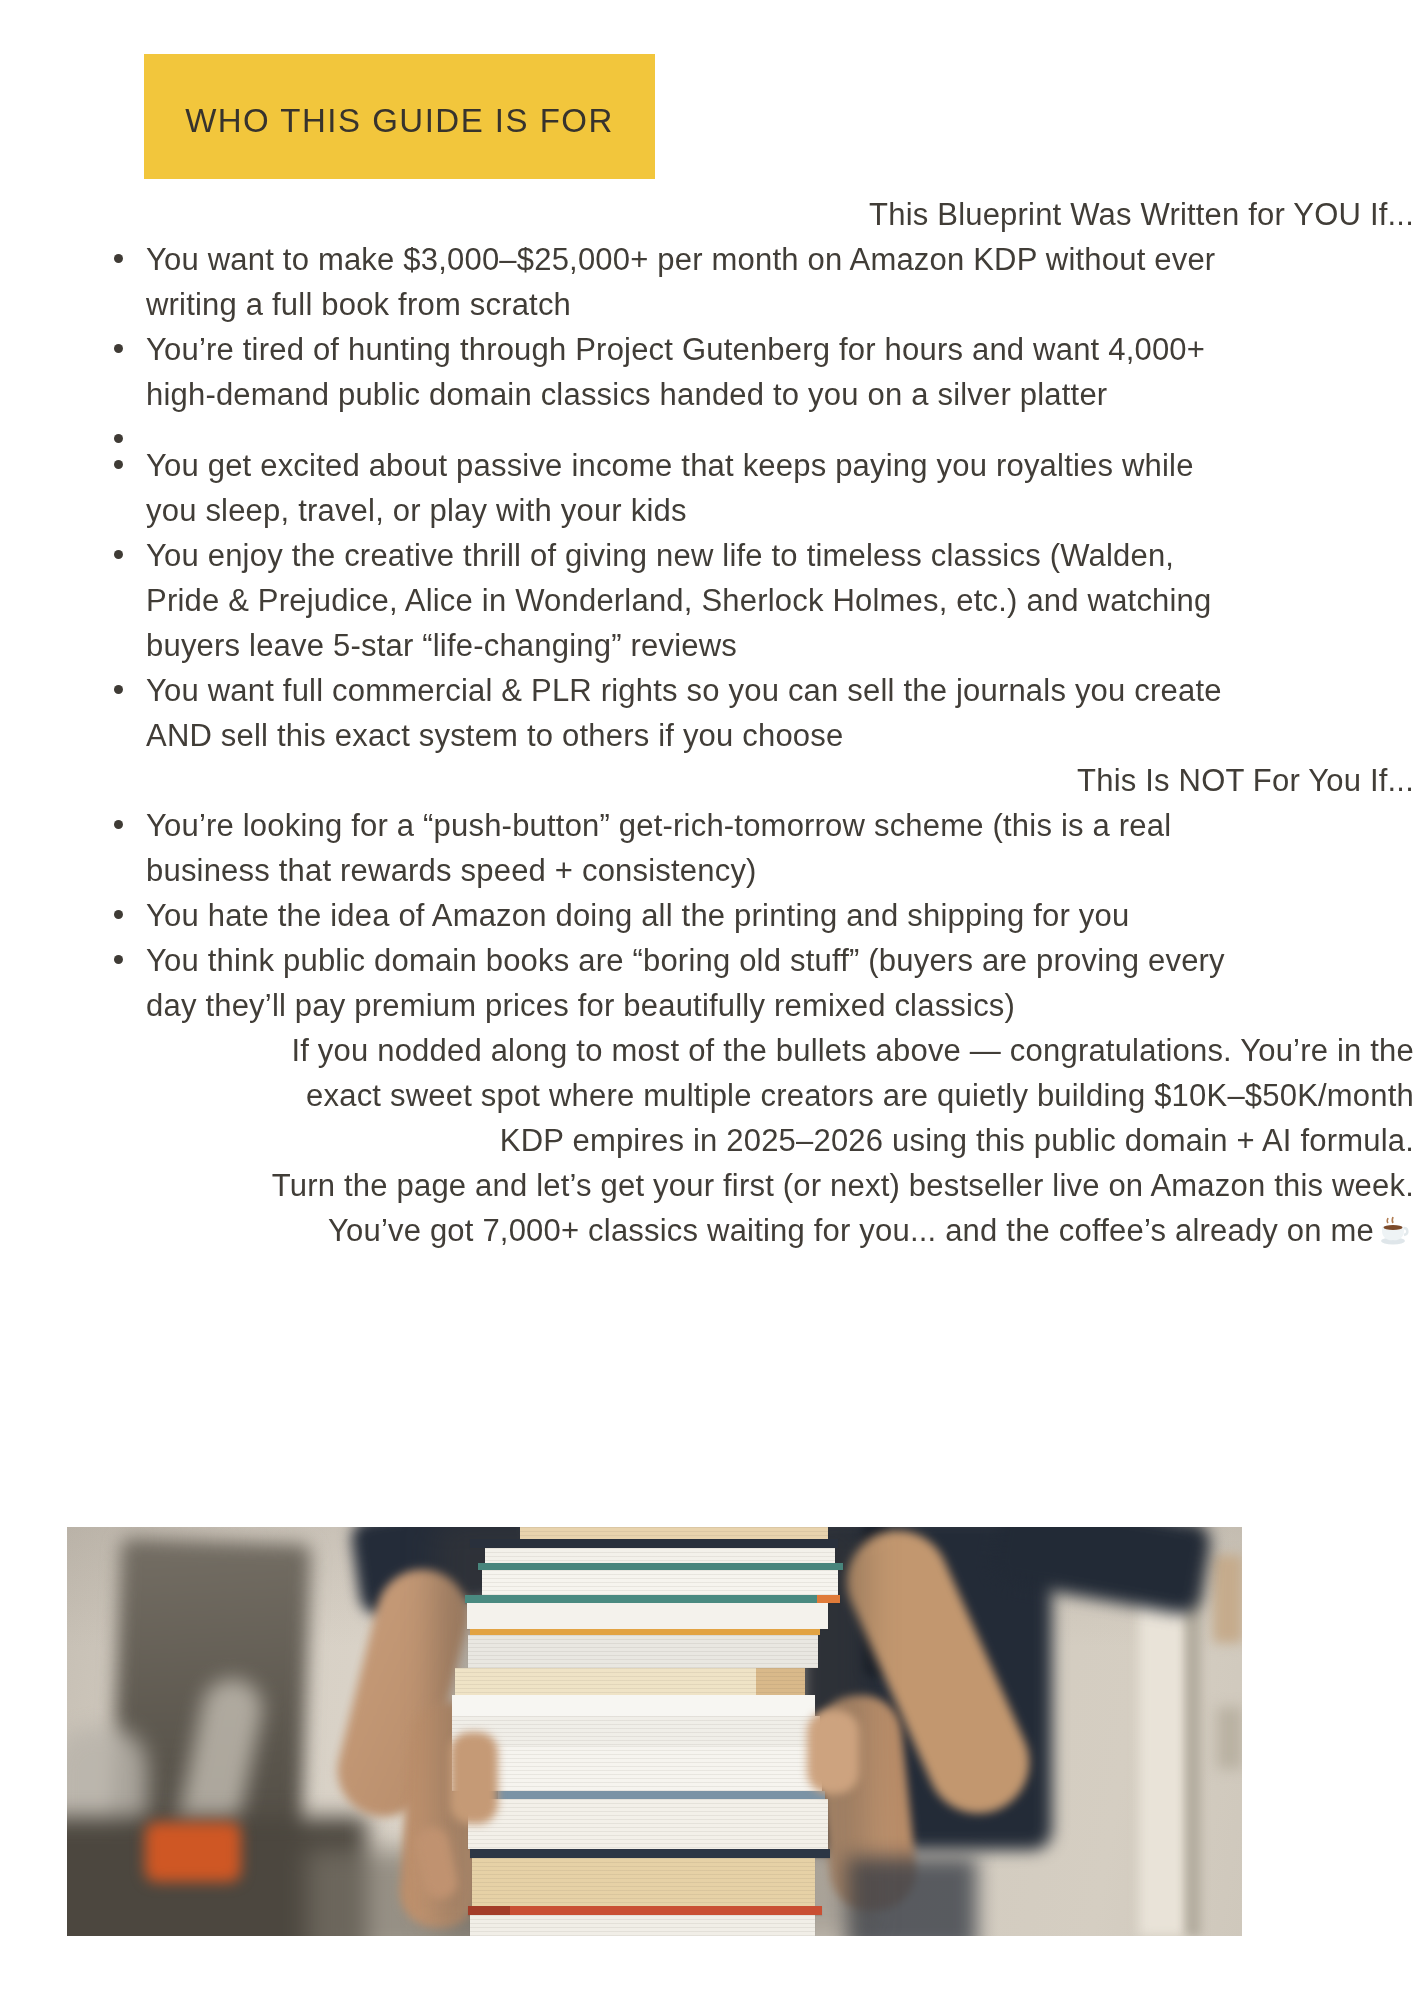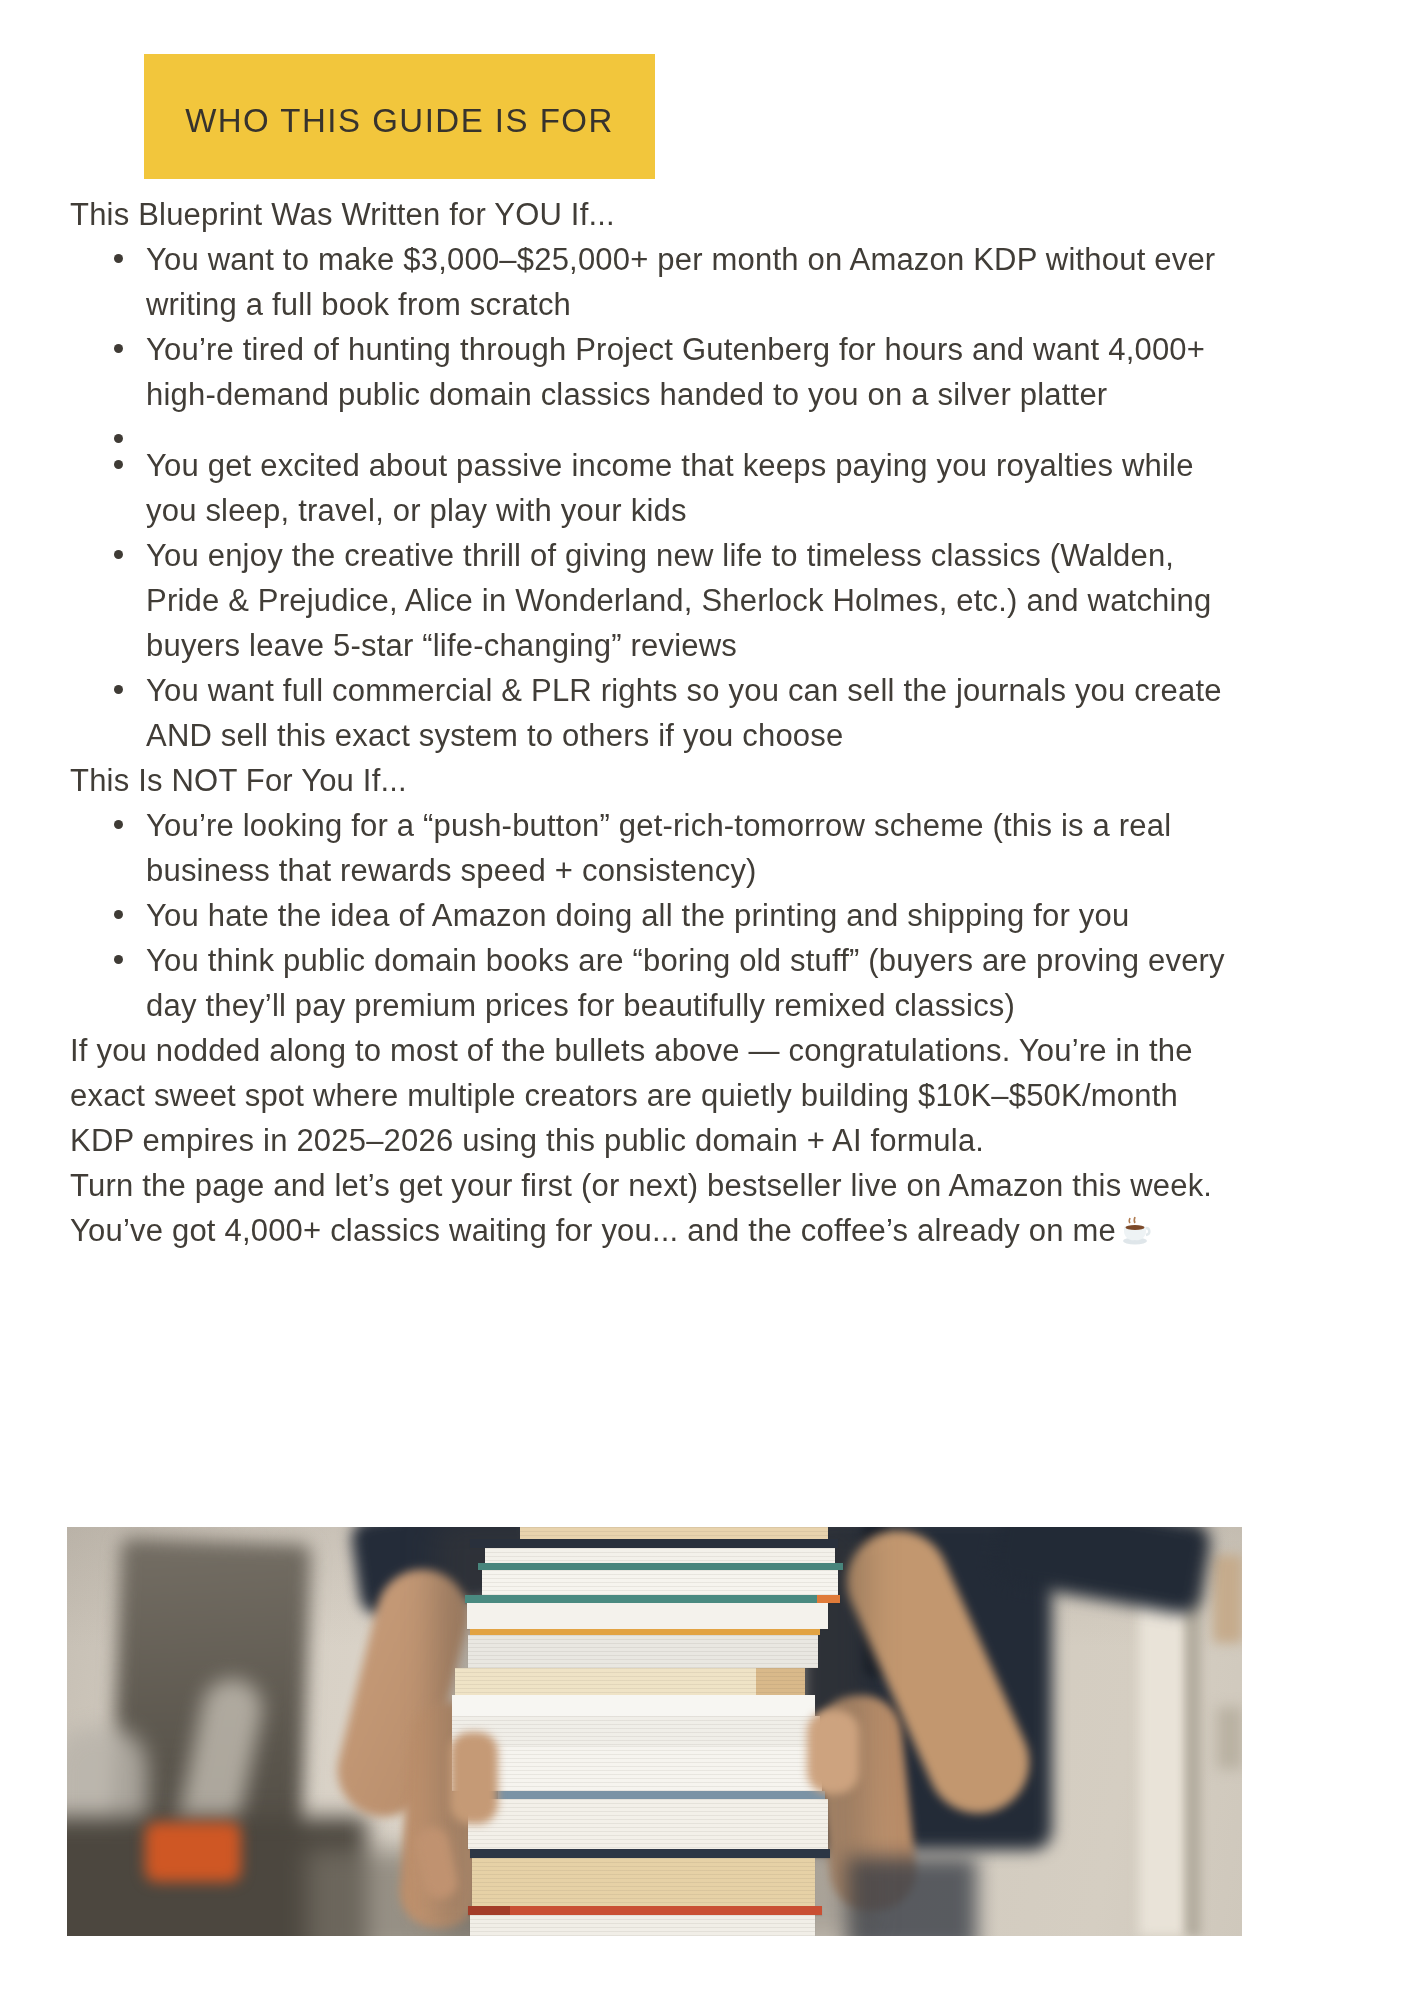--- a/index.html
+++ b/index.html
@@ -13,21 +13,21 @@
     display:flex;align-items:center;justify-content:center;
   }
   .header-box .label{
     font-size:33px;letter-spacing:1.5px;color:#37332d;padding-top:8px;white-space:nowrap;text-align:right;
   }
   
   .content{
     position:absolute;left:70px;top:192px;width:1344px;
     font-size:31px;line-height:45px;letter-spacing:.2px;color:#413d37;
   }
-  .para{margin:0;white-space:pre-line;}
+  .para{margin:0;white-space:pre-line;text-align:right;}
   .bullet-row{display:flex;align-items:flex-start;}
   .bullet-dot{
     flex:none;width:9px;height:9px;border-radius:50%;background:#3f3b35;
     margin:17px 23px 0 44px;
   }
   .bullet-text{white-space:pre-line;}
   .emoji-cup{display:inline-block;width:34px;height:30px;vertical-align:-4px;margin-left:6px;}
   
   .photo{
     position:absolute;left:67px;top:1527px;width:1175px;height:409px;overflow:hidden;
@@ -127,21 +127,21 @@
       <div class="bullet-dot"></div>
       <div class="bullet-text">You think public domain books are “boring old stuff” (buyers are proving every
 day they’ll pay premium prices for beautifully remixed classics)</div>
     </div>
 
     <p class="para">If you nodded along to most of the bullets above — congratulations. You’re in the
 exact sweet spot where multiple creators are quietly building $10K–$50K/month
 KDP empires in 2025–2026 using this public domain + AI formula.</p>
 
     <p class="para"><span>Turn the page and let’s get your first (or next) bestseller live on Amazon this week.
-You’ve got 4,000+ classics waiting for you... and the coffee’s already on me</span><span class="emoji-cup" title="☕"><svg width="34" height="30" viewBox="0 0 34 30">
+You’ve got 7,000+ classics waiting for you... and the coffee’s already on me</span><span class="emoji-cup" title="☕"><svg width="34" height="30" viewBox="0 0 34 30">
           <path d="M8 3 q-1.5 3 0 5" stroke="#b07c52" stroke-width="1.6" fill="none"></path>
           <path d="M13 2 q-1.5 3.5 0 6" stroke="#b07c52" stroke-width="1.6" fill="none"></path>
           <ellipse cx="13" cy="26" rx="12" ry="3.4" fill="#dfe6ea"></ellipse>
           <path d="M4 11 h18 a2 2 0 0 1 2 2 v3 a9 9 0 0 1 -11 9 a9 9 0 0 1 -11 -9 v-3 a2 2 0 0 1 2 -2 z" fill="#eef3f5"></path>
           <ellipse cx="13" cy="12.5" rx="9.5" ry="2.6" fill="#7c4a2a"></ellipse>
           <path d="M24 13 c4 0 5 6 0 7" stroke="#e2e9ec" stroke-width="2.4" fill="none"></path>
         </svg></span></p>
   </div>
 
   <div class="photo" title="Person in a dark navy shirt holding a tall stack of books against a blurred beige wall">

